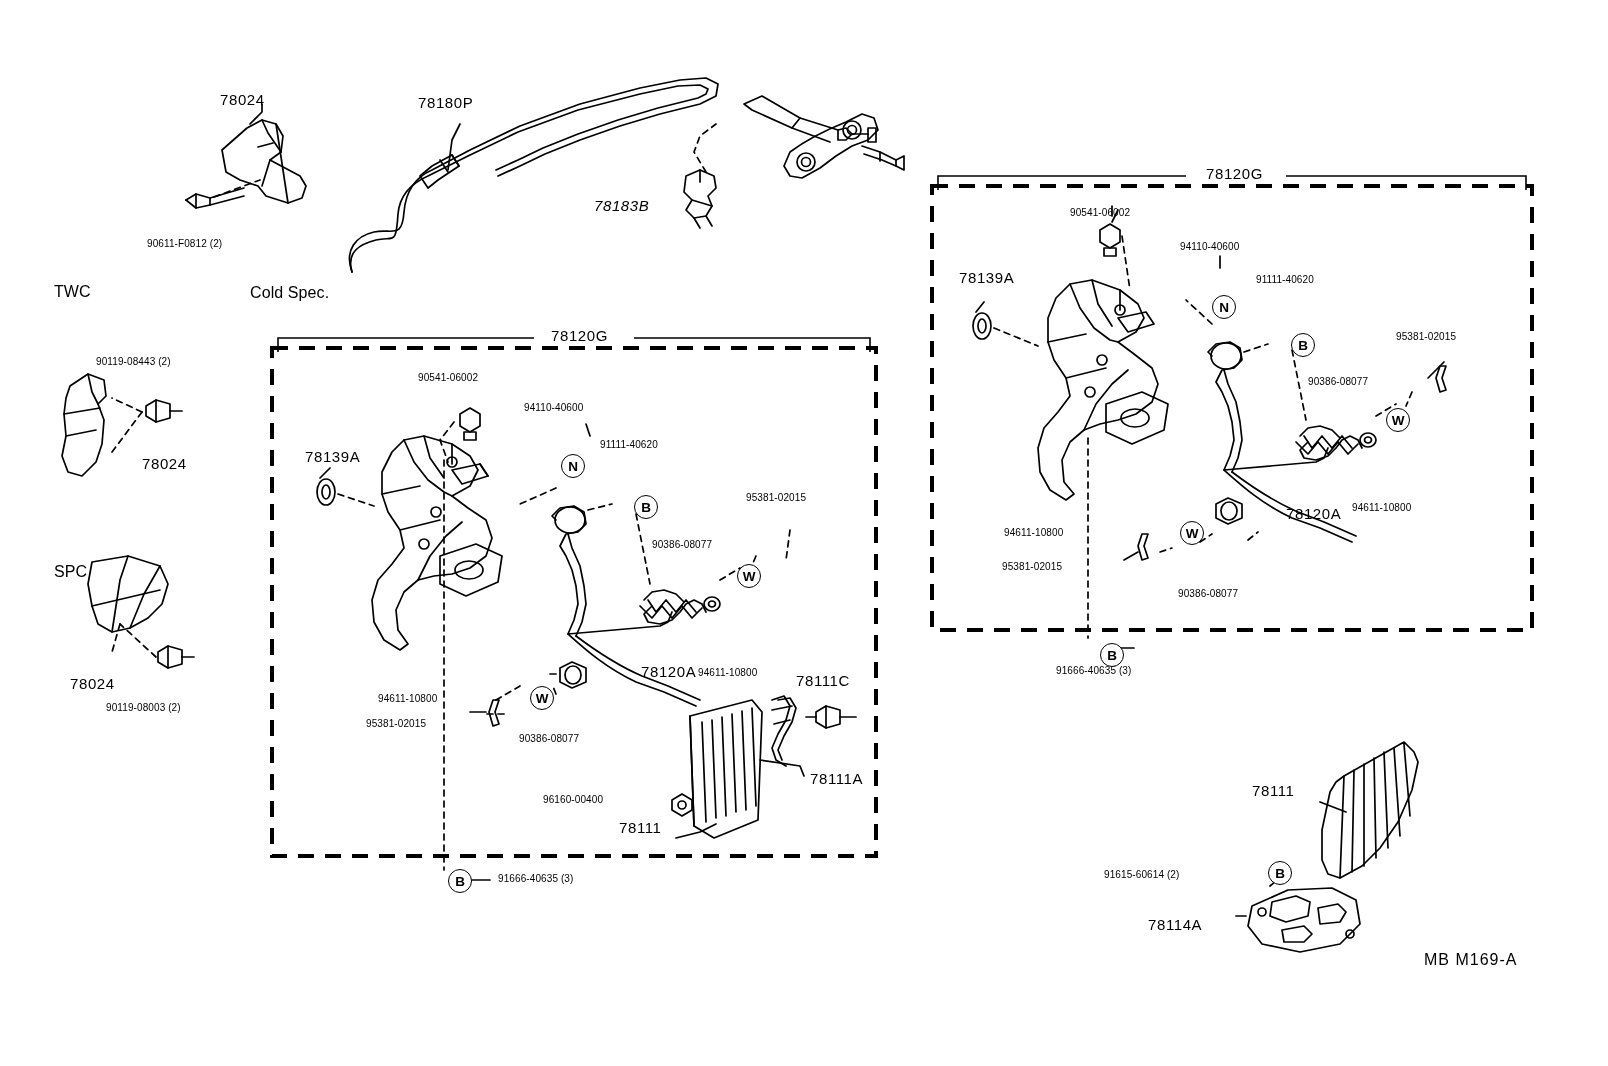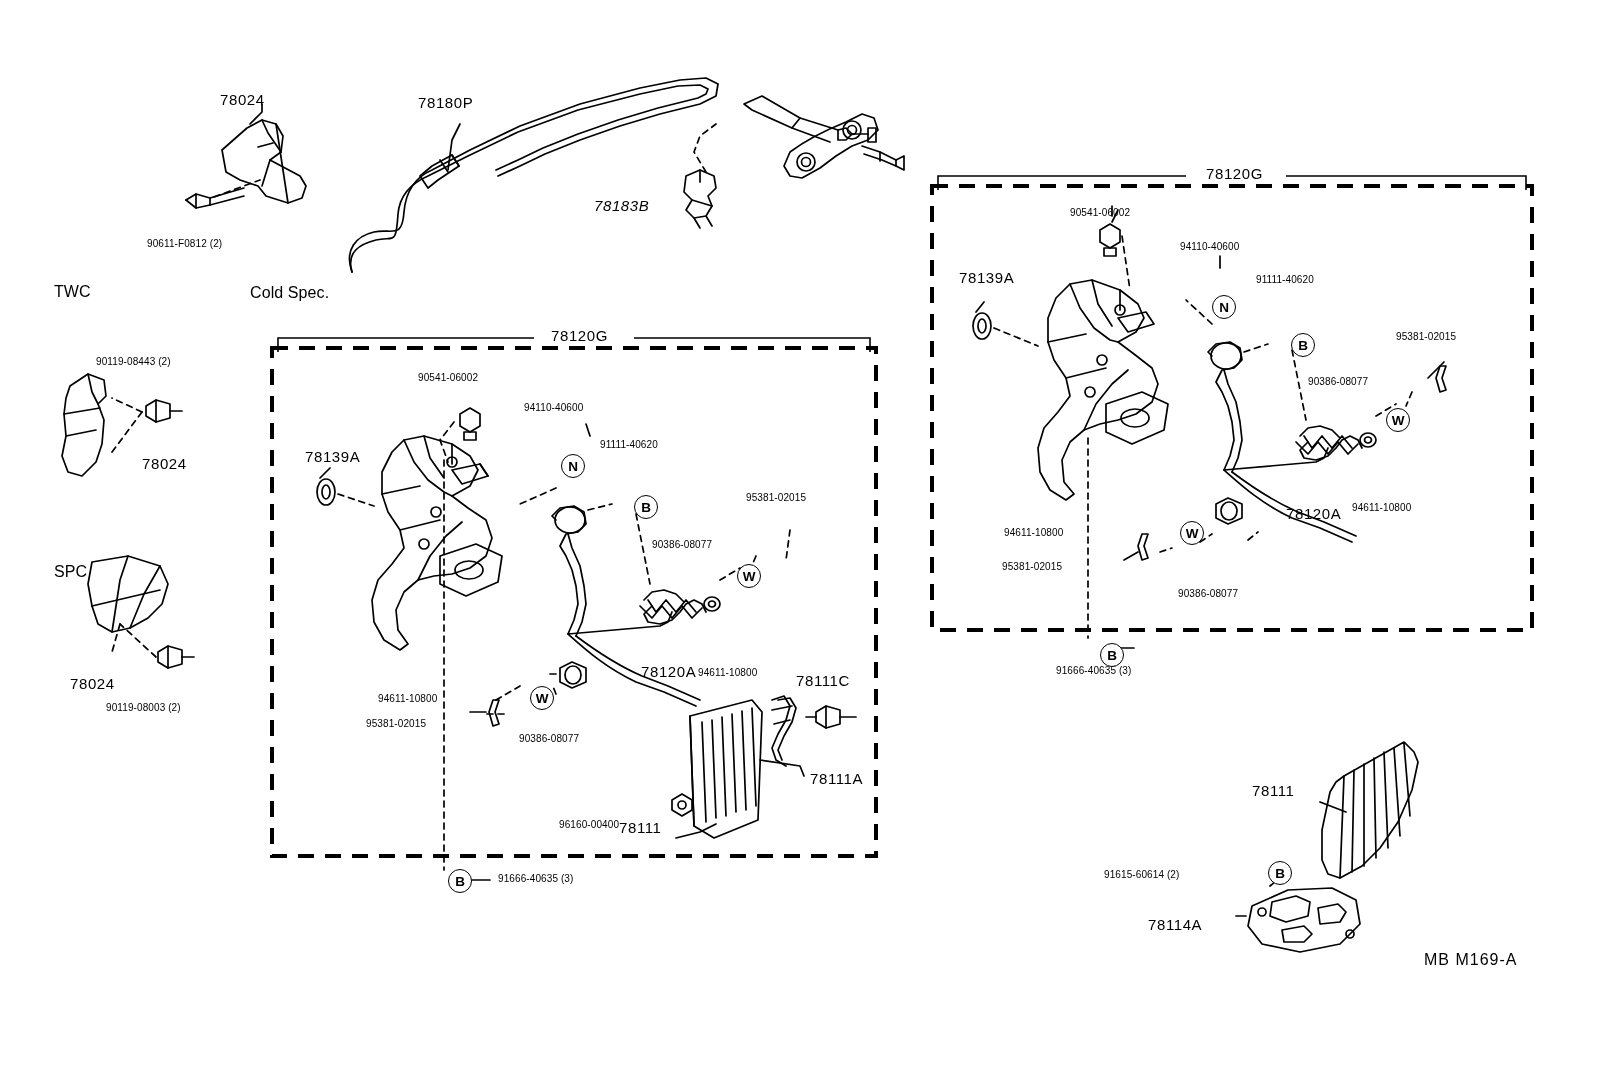--- a/index.html
+++ b/index.html
@@ -343,21 +343,21 @@
   <div class="lbl" style="left:746px;top:490px;">95381-02015</div>
   <div class="lbl" style="left:652px;top:537px;">90386-08077</div>
   <div class="lbl" style="left:698px;top:665px;">94611-10800</div>
   <div class="lbl code" style="left:641px;top:664px;">78120A</div>
   <div class="lbl code" style="left:305px;top:449px;">78139A</div>
   <div class="lbl" style="left:378px;top:691px;">94611-10800</div>
   <div class="lbl" style="left:366px;top:716px;">95381-02015</div>
   <div class="lbl" style="left:519px;top:731px;">90386-08077</div>
   <div class="lbl code" style="left:796px;top:673px;">78111C</div>
   <div class="lbl code" style="left:778px;top:771px;margin-left:32px;">78111A</div>
-  <div class="lbl" style="left:543px;top:817px;margin-left:16px;">96160-00400</div>
+  <div class="lbl" style="left:543px;top:792px;">96160-00400</div>
   <div class="lbl code" style="left:619px;top:820px;">78111</div>
   <div class="lbl" style="left:498px;top:871px;">91666-40635 (3)</div>
 
   <div class="lbl code" style="left:1206px;top:166px;">78120G</div>
 
   <div class="lbl" style="left:1070px;top:205px;">90541-06002</div>
   <div class="lbl" style="left:1180px;top:239px;">94110-40600</div>
   <div class="lbl" style="left:1256px;top:272px;">91111-40620</div>
   <div class="lbl" style="left:1396px;top:329px;">95381-02015</div>
   <div class="lbl" style="left:1308px;top:374px;">90386-08077</div>

